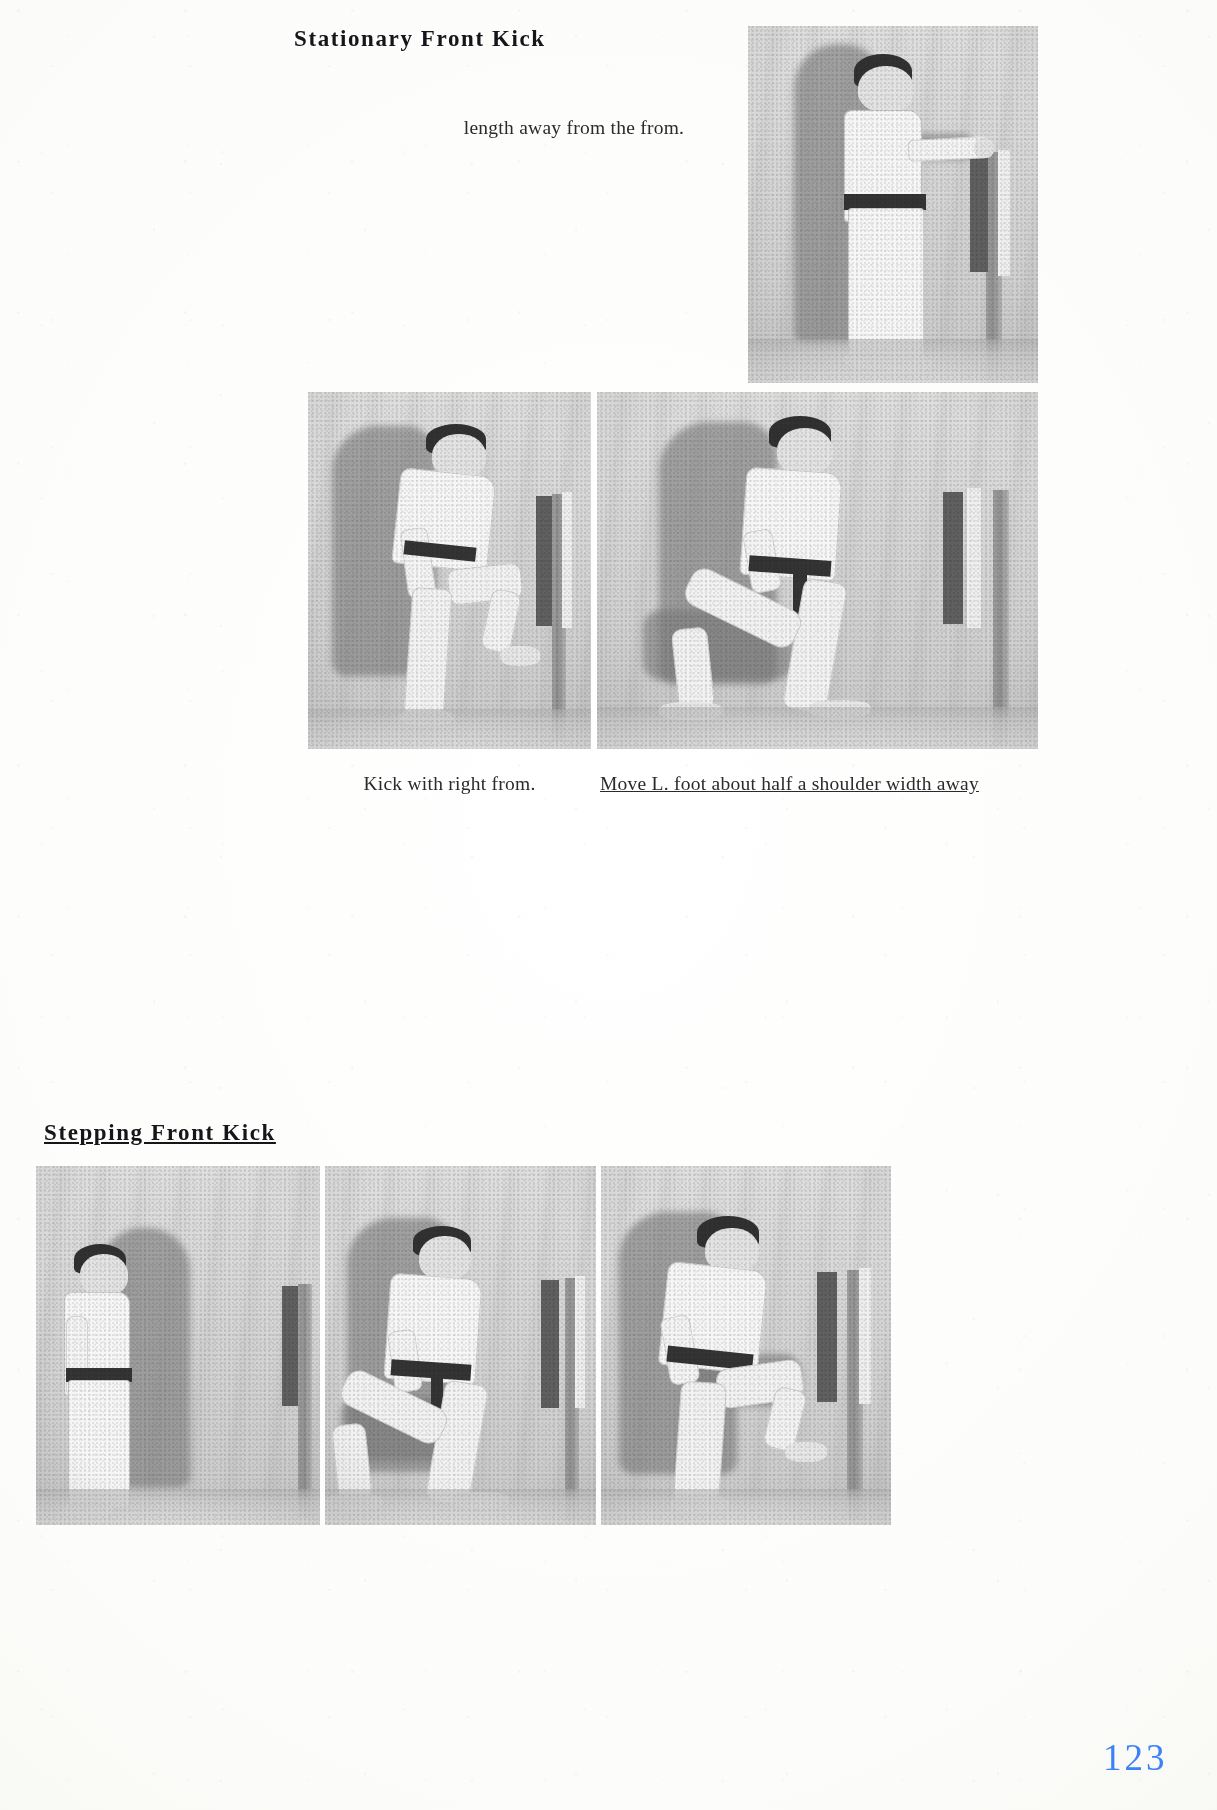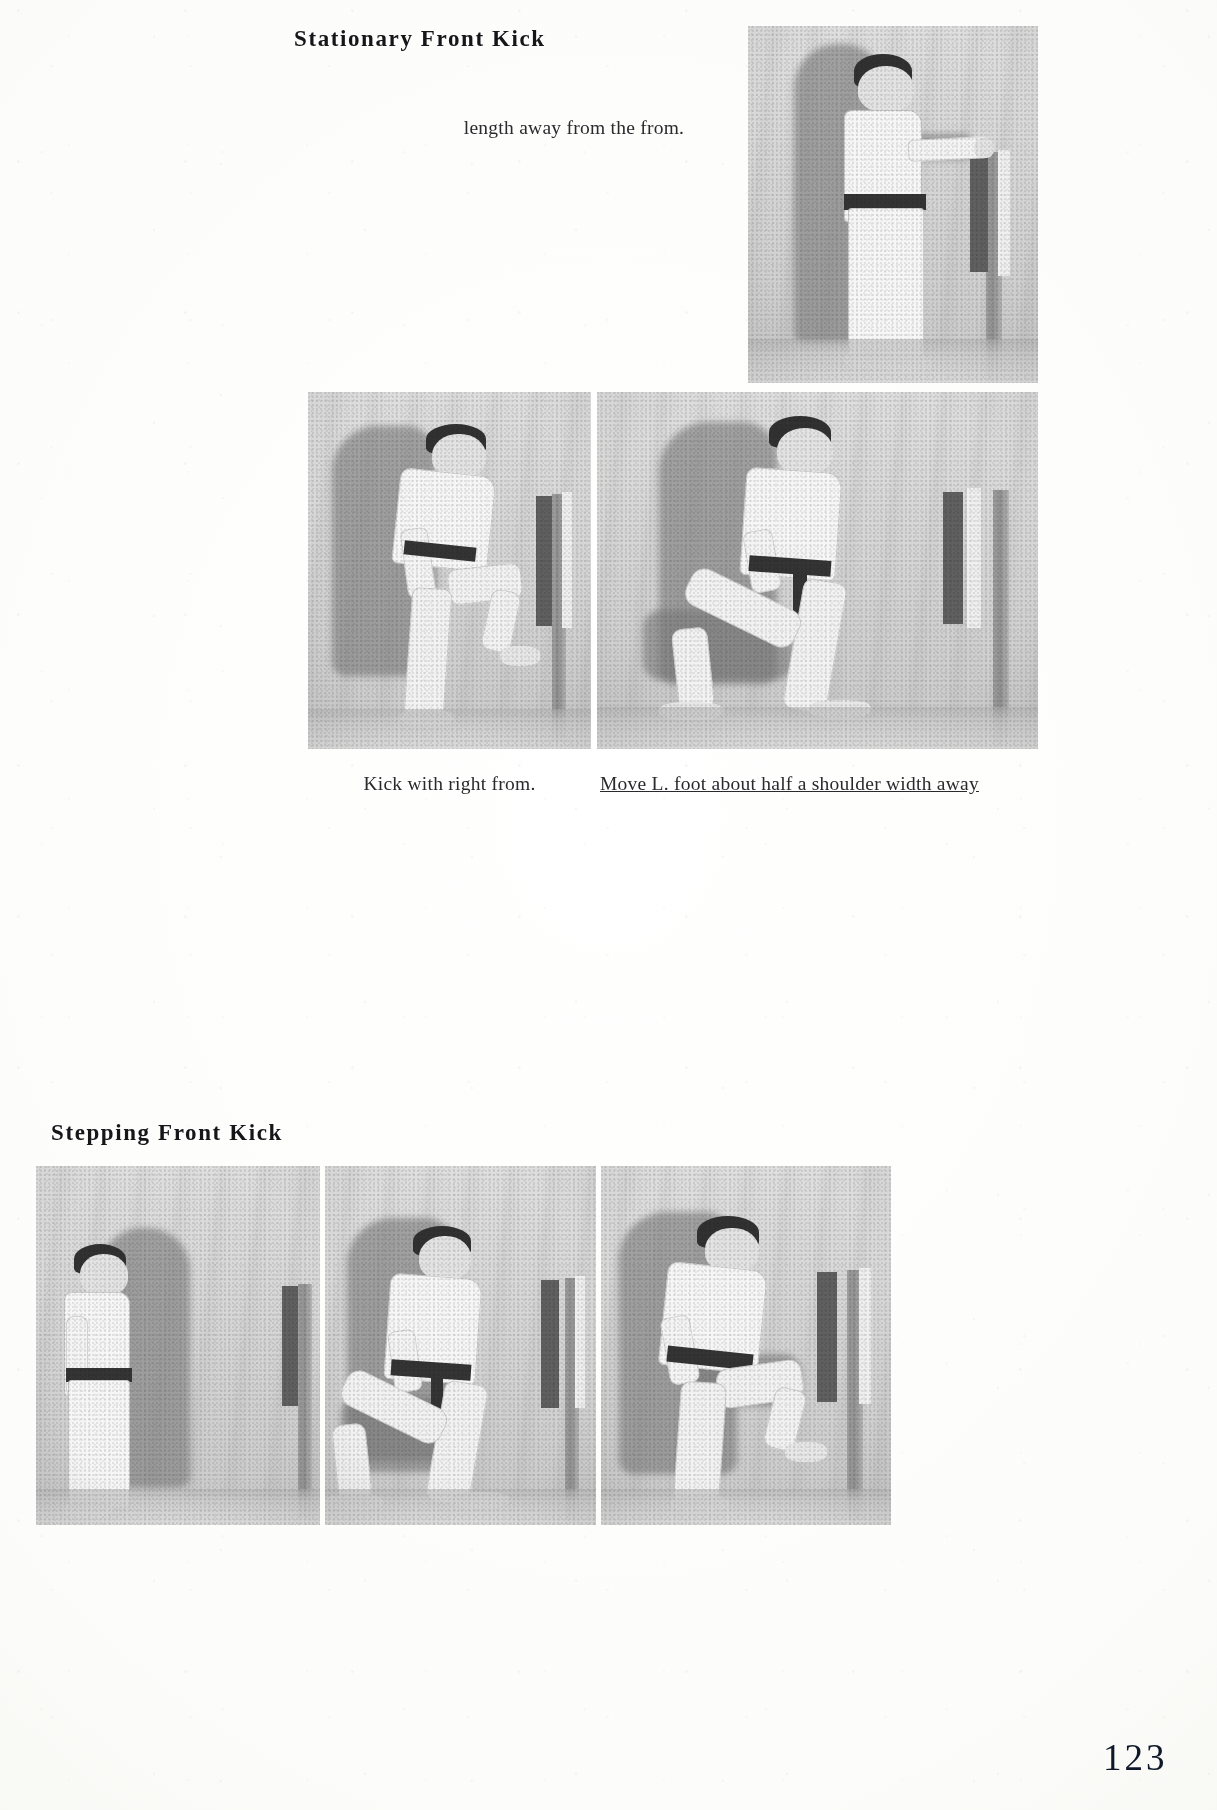--- a/index.html
+++ b/index.html
@@ -64,21 +64,21 @@
   }
   .caption .ln { display: block; white-space: nowrap; }
   .caption.center .ln { text-align: center; }
   .caption.justify .ln { text-align: left; text-decoration: underline; }
 
   .page-number {
     position: absolute;
     font-family: "Liberation Serif", "DejaVu Serif", serif;
     font-size: 37px;
     letter-spacing: 3px;
-    color: #0f172a;
+    color: #3b82f6;
     text-align: right;
   }
 
   
   .photo {
     position: absolute;
     overflow: hidden;
     background: #d8d8d4;
     filter: grayscale(100%) contrast(.94) brightness(1.03);
   }
@@ -269,21 +269,21 @@
   </div>
 
   <div class="caption center" style="left:308px; top:768px; width:283px;">
     <span class="ln">Kick  with  right  from.</span>
   </div>
 
   <div class="caption justify" style="left:600px; top:768px; width:446px;">
     <span class="ln">Move  L. foot about half a shoulder width  away</span>
   </div>
 
-  <div class="section-title" style="left:51px; top:1120px;">Stepping Front Kick</div>
+  <div class="section-title" style="left:44px; top:1120px;text-decoration:underline;">Stepping Front Kick</div>
 
   <div class="photo" style="left:36px; top:1166px; width:284px; height:359px;">
     <div class="bg"></div>
     <div class="folds"></div>
     <div class="shadowfig" style="left:64px; top:62px; width:90px; height:260px; border-radius:42px 42px 12px 12px;"></div>
     <div class="post" style="left:262px; top:118px; width:14px; height:234px;"></div>
     <div class="post-dark" style="left:246px; top:120px; width:16px; height:120px;"></div>
     <div class="hair" style="left:38px; top:78px; width:52px; height:30px;"></div>
     <div class="head" style="left:44px; top:88px; width:48px; height:42px;"></div>
     <div class="gi" style="left:28px; top:126px; width:66px; height:104px; border-radius:8px 12px 4px 4px;"></div>

